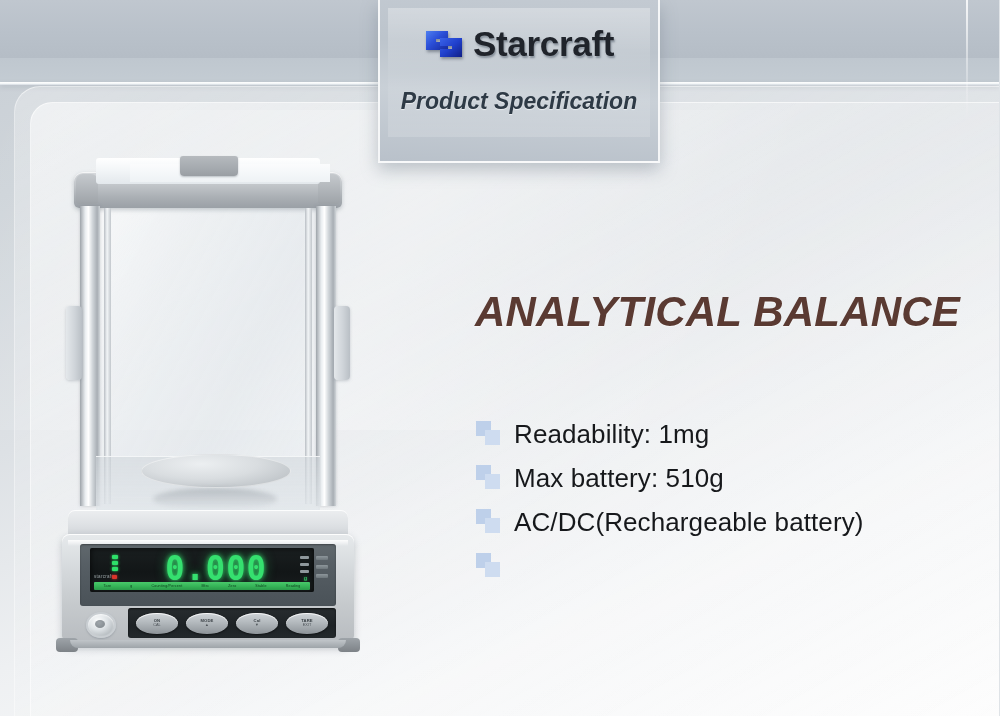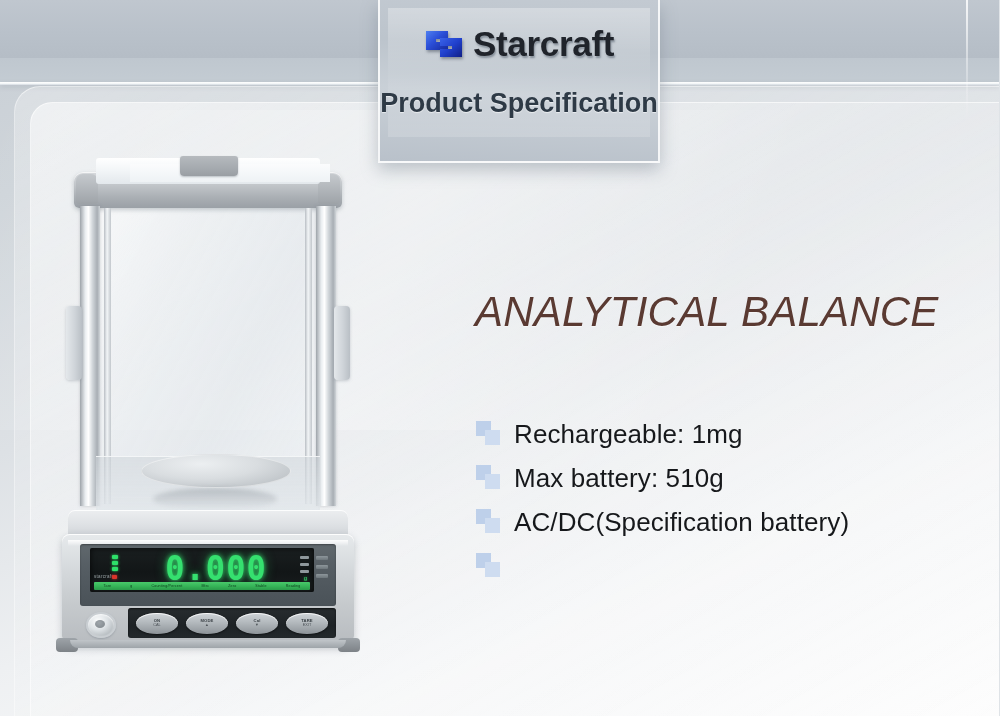--- a/index.html
+++ b/index.html
@@ -72,29 +72,29 @@
   .logo-mark{position:relative;width:40px;height:38px;flex:0 0 auto;}
   .logo-mark svg{display:block;width:40px;height:38px;
     filter:drop-shadow(1px 2px 1.5px rgba(60,70,85,.5));}
   .logo-word{
     font-size:35px;font-weight:bold;letter-spacing:-.3px;
     color:#20242b;
     text-shadow:1px 2px 2px rgba(110,120,132,.75), 0 1px 0 rgba(255,255,255,.35);
   }
   .header-sub{
     position:absolute;left:0;right:0;top:88px;text-align:center;
-    font-size:27px;font-weight:bold;
+    font-size:23px;font-weight:bold;font-style:italic;
     color:#2e3a46;
     text-shadow:0 1px 1px rgba(255,255,255,.6);
   }
 
   
   .title{
     position:absolute;left:475px;top:288px;
-    font-size:42px;font-weight:normal;font-style:italic;
+    font-size:42px;font-weight:bold;font-style:italic;
     color:#5a3a32;letter-spacing:.2px;white-space:nowrap;
     text-shadow:0 1px 1px rgba(255,255,255,.55);
   }
   .spec-list{position:absolute;left:476px;top:412px;width:500px;}
   .spec-item{position:relative;display:flex;align-items:center;height:44px;}
   .spec-bullet{position:relative;width:26px;height:26px;flex:0 0 auto;margin-right:12px;}
   .spec-bullet .sq-a{
     position:absolute;left:0;top:0;width:15px;height:15px;background:#bed0ea;
   }
   .spec-bullet .sq-b{
@@ -348,35 +348,35 @@
   </div>
 
   <div class="title">ANALYTICAL BALANCE</div>
 
   <div class="spec-list">
     <div class="spec-item">
       <span class="spec-bullet">
         <i class="sq-a"></i>
           <i class="sq-b"></i>
       </span>
-      <span class="spec-text">Rechargeable: 1mg</span>
+      <span class="spec-text">Readability: 1mg</span>
     </div>
     <div class="spec-item">
       <span class="spec-bullet">
         <i class="sq-a"></i>
           <i class="sq-b"></i>
       </span>
       <span class="spec-text">Max battery: 510g</span>
     </div>
     <div class="spec-item">
       <span class="spec-bullet">
         <i class="sq-a"></i>
           <i class="sq-b"></i>
       </span>
-      <span class="spec-text">AC/DC(Specification battery)</span>
+      <span class="spec-text">AC/DC(Rechargeable battery)</span>
     </div>
     <div class="spec-item">
       <span class="spec-bullet">
         <i class="sq-a"></i>
           <i class="sq-b"></i>
       </span>
     </div>
   </div>
 
   <div class="balance">

